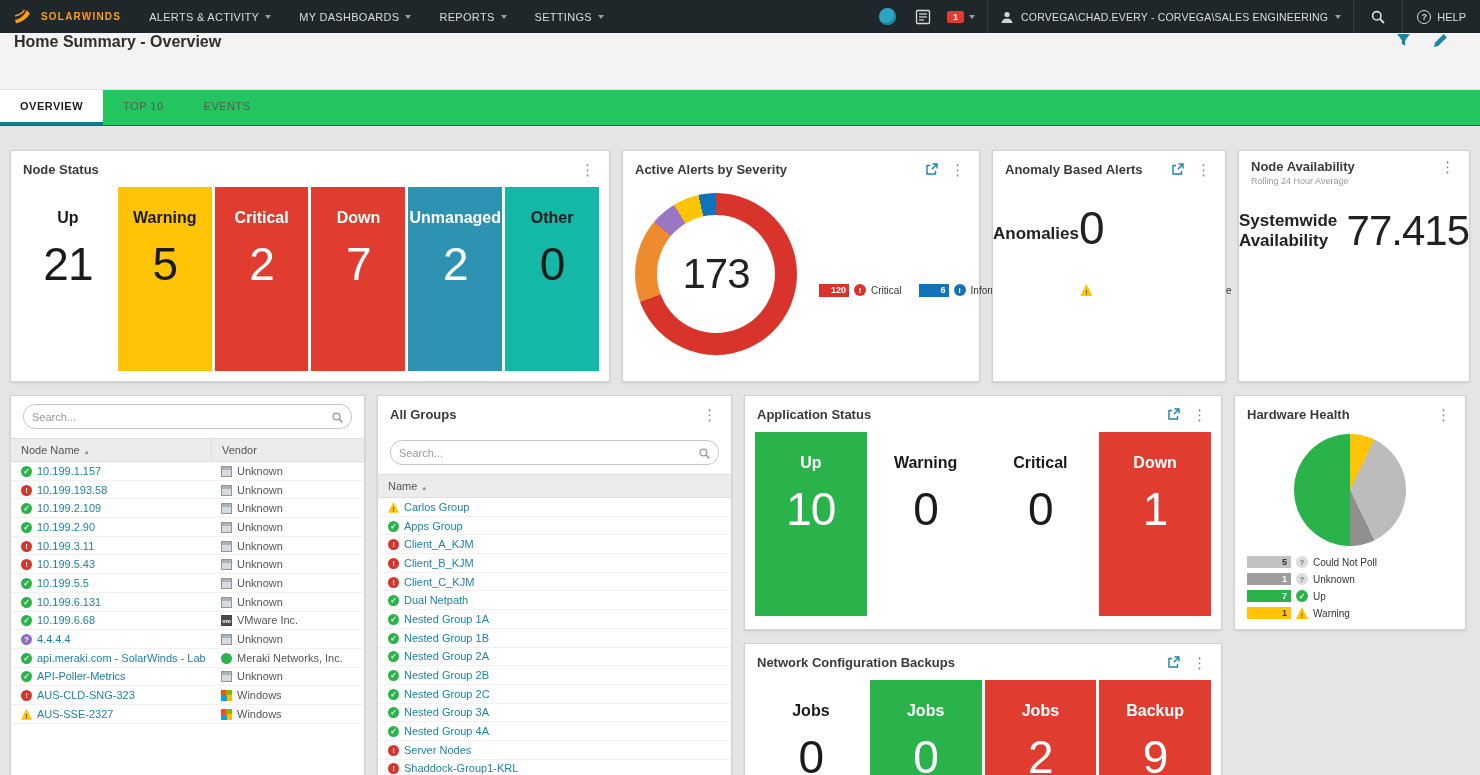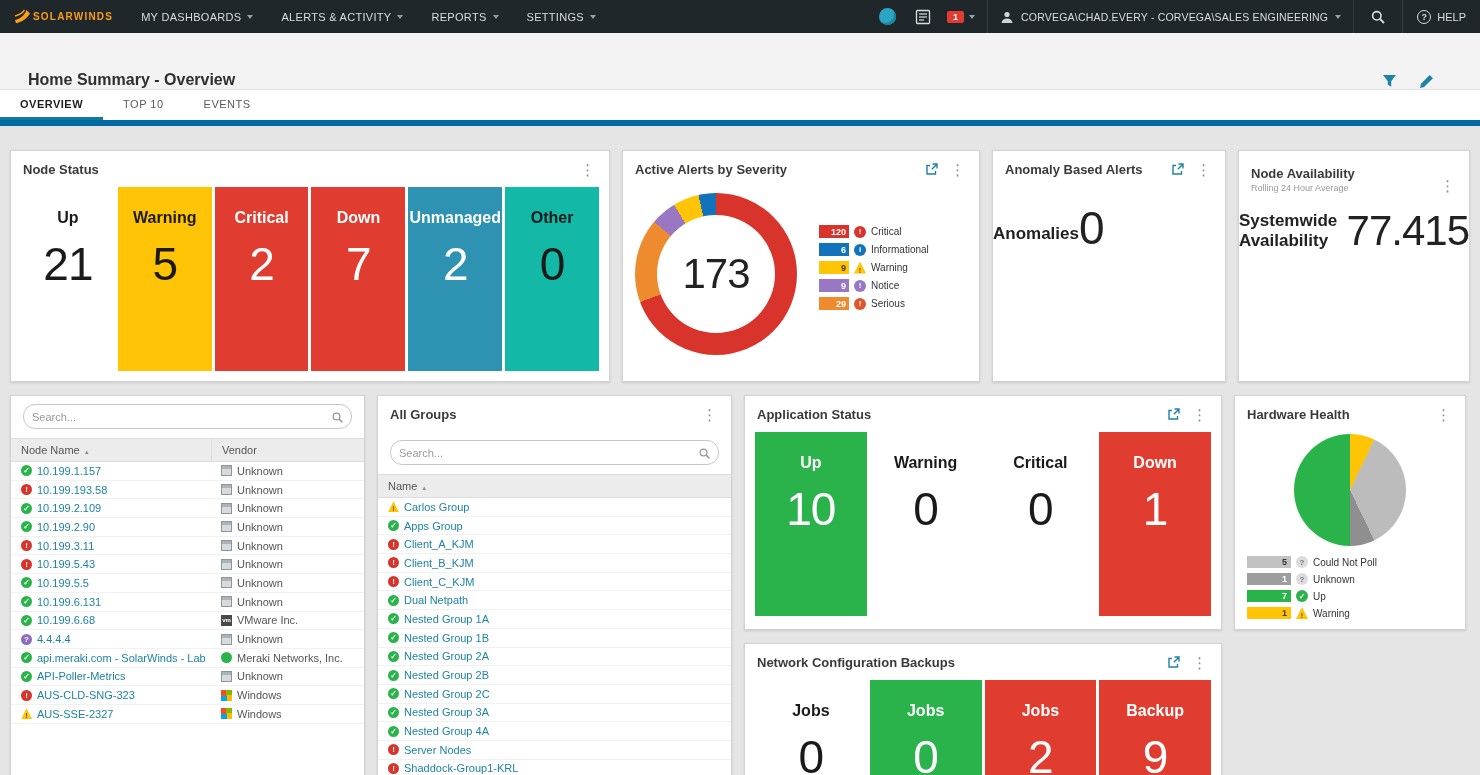--- a/index.html
+++ b/index.html
@@ -1,44 +1,44 @@
 <!DOCTYPE html>
 <html><head>
 <meta charset="utf-8">
 <style>
   *{margin:0;padding:0;box-sizing:border-box}
   html,body{width:1480px;height:775px;overflow:hidden;background:#e5e5e5;
     font-family:"Liberation Sans",sans-serif;color:#333}
 
   
   .topnav{height:33px;background:#20272b;display:flex;align-items:center;color:#d9dde0;font-size:11px}
-  .brand{display:flex;align-items:center;gap:2px;padding:0 14px;height:100%;cursor:pointer}
+  .brand{display:flex;align-items:center;gap:10px;padding:0 14px;height:100%;cursor:pointer}
   .brand-text{color:#f99d1c;font-weight:bold;letter-spacing:1.2px;font-size:10px}
   .nav-menus{display:flex;height:100%}
   .nav-item{padding:0 14px;height:33px;display:flex;align-items:center;gap:6px;cursor:pointer;letter-spacing:.3px;white-space:nowrap}
   .caret{width:0;height:0;border-left:3.5px solid transparent;border-right:3.5px solid transparent;border-top:4px solid #97a0a6;display:inline-block}
   .nav-right{margin-left:auto;display:flex;align-items:center;height:100%}
   .nav-icon{padding:0 9px;height:100%;display:flex;align-items:center;cursor:pointer;position:relative}
   .assist-circle{width:17px;height:17px;border-radius:50%;background:#2aa6c4;box-shadow:inset -2px -2px 0 #1d869f}
   .notif{padding:0 12px 0 6px}
   .badge{background:#e03c31;color:#fff;font-size:9px;font-weight:bold;padding:1px 6px;border-radius:2px;margin-right:5px}
   .account{display:flex;align-items:center;gap:7px;padding:0 12px;height:100%;border-left:1px solid #343d42;cursor:pointer;font-size:10.5px;letter-spacing:.2px;white-space:nowrap}
   .navdiv{border-left:1px solid #343d42;height:100%}
   .help{display:flex;align-items:center;gap:6px;padding:0 14px;height:100%;border-left:1px solid #343d42;cursor:pointer;font-size:11px}
   .help-circle{width:14px;height:14px;border-radius:50%;border:1.5px solid #d9dde0;display:inline-flex;align-items:center;justify-content:center;font-size:9px;font-weight:bold}
   .help-circle::before{content:"?"}
 
   
-  .page-header{height:57px;background:#f3f3f3;display:flex;align-items:flex-end;padding:0 28px;border-bottom:1px solid #e3e3e3}
+  .page-header{height:57px;background:#f3f3f3;display:flex;align-items:flex-start;padding:0 14px;border-bottom:1px solid #e3e3e3}
   .page-title{font-size:16px;font-weight:bold;color:#2f2f2f}
   .header-actions{margin-left:auto;display:flex;align-items:center;gap:22px;padding-right:18px}
   .hicon{cursor:pointer;display:flex}
 
   
-  .tabs{height:36px;background:#ffffff;border-bottom:6px solid #0369a1;display:flex}
+  .tabs{height:36px;background:#22c55e;border-bottom:1px solid #0369a1;display:flex}
   .tab{padding:0 20px;display:flex;align-items:center;font-size:11px;color:#5a5a5a;cursor:pointer;letter-spacing:.5px;border-bottom:3px solid transparent}
   .tab.active{color:#1d1d1d;font-weight:bold;background:#fff;border-bottom-color:#0e7c96}
 
   
   .content{padding:24px 10px 0;display:flex;flex-direction:column;gap:13px}
   .row{display:flex;gap:12px;align-items:flex-start}
   .widget{background:#fff;border:1px solid #d2d2d2;box-shadow:0 1px 2px rgba(0,0,0,.12)}
   .w-head{height:36px;display:flex;align-items:center;padding:0 12px;gap:10px}
   .w-title{font-size:13px;font-weight:bold;color:#3a3a3a;flex:1;white-space:nowrap}
   .kebab{color:#8a8a8a;font-size:15px;cursor:pointer;padding:0 2px;line-height:1}
@@ -61,56 +61,56 @@
   .tile{flex:1;height:184px;display:flex;flex-direction:column;align-items:center;cursor:pointer}
   .tile-label{font-size:16px;font-weight:bold;margin-top:22px}
   .tile-value{font-size:46px;margin-top:10px;letter-spacing:-1px}
 
   
   .alerts-body{display:flex;padding:6px 12px 0}
   .donut-wrap{position:relative;width:162px;height:162px;flex:none}
   .donut{width:162px;height:162px;border-radius:50%}
   .donut-hole{position:absolute;inset:22px;background:#fff;border-radius:50%;display:flex;align-items:center;justify-content:center}
   .donut-total{font-size:42px;color:#222;letter-spacing:-1px}
-  .legend{margin:32px 0 0 22px;display:flex;flex-direction:column;gap:5px}
+  .legend{margin:32px 0 0 22px;display:flex;gap:17px}
   .legend-row{display:flex;align-items:center;gap:5px}
   .chip{min-width:30px;height:13px;display:inline-flex;align-items:center;justify-content:flex-end;padding:0 3px;font-size:9px;font-weight:bold;color:#fff}
   .legend-label{font-size:10px;color:#333;cursor:pointer;text-decoration:none}
   .sev-icon{width:12px;height:12px;border-radius:50%;color:#fff;font-size:8px;font-weight:bold;display:inline-flex;align-items:center;justify-content:center;flex:none}
   .sev-icon.critical{background:#d8342b}.sev-icon.critical::before{content:"!"}
   .sev-icon.serious{background:#e0562c}.sev-icon.serious::before{content:"!"}
   .sev-icon.info{background:#1273ba}.sev-icon.info::before{content:"i"}
   .sev-icon.notice{background:#9a77c2}.sev-icon.notice::before{content:"!"}
   .sev-icon.up{background:#2bb34b}.sev-icon.up::before{content:"\2713"}
   .sev-icon.question{background:#dcdcdc;color:#777}.sev-icon.question::before{content:"?"}
   .sev-icon.warning{border-radius:0;background:#fec405;clip-path:polygon(50% 0,100% 100%,0 100%);color:#6b5200;align-items:flex-end;font-size:7px}
   .sev-icon.warning::before{content:"!"}
 
   
   .metric{display:flex;align-items:center}
   .metric-label{font-size:17px;font-weight:bold;margin-top:26px;color:#222}
   .metric-value{font-size:46px;margin-top:14px;letter-spacing:-1px;color:#222}
-  .head-stacked{align-items:flex-end;padding-top:8px;height:42px}
+  .head-stacked{align-items:flex-start;padding-top:8px;height:42px}
   .head-text{flex:1}
   .w-subtitle{font-size:9px;color:#9a9a9a;margin-top:2px}
   .w-avail .metric-label{margin-top:14px}
   .w-avail .metric-value{font-size:42px}
 
   
   .search-wrap{padding:8px 12px 9px;position:relative}
   .search-input{width:100%;height:25px;border:1px solid #c7c7c7;border-radius:12px;font-size:11px;padding:0 26px 0 8px;color:#444;outline:none;font-family:"Liberation Sans",sans-serif}
   .search-input::placeholder{color:#9a9a9a}
   .search-icon{position:absolute;right:20px;top:14px}
   .t-head{display:flex;background:#ececec;border-top:1px solid #ddd;border-bottom:1px solid #ddd;height:24px;align-items:center;font-size:11px;color:#555}
   .t-col{padding-left:10px;display:flex;align-items:center;gap:4px}
   .col-name{width:200px}
   .col-vendor{flex:1;border-left:1px solid #dcdcdc;height:100%}
   .sort-arrow::before{content:"\25B2";font-size:6px;color:#8a8a8a}
   .t-row{display:flex;align-items:center;height:18.7px;border-bottom:1px solid #f1f1f1;font-size:11px}
-  .cell{display:flex;align-items:center;overflow:hidden;white-space:nowrap}
+  .cell{display:flex;align-items:flex-end;overflow:hidden;white-space:nowrap}
   .name-cell{width:200px;gap:5px;padding-left:10px}
   .groups .name-cell{width:100%}
   .vendor-cell{flex:1;gap:5px;padding-left:10px;color:#555}
   .link{color:#1f83a3;text-decoration:none;cursor:pointer;overflow:hidden;text-overflow:ellipsis}
   .st-icon{width:11px;height:11px;border-radius:50%;color:#fff;font-size:8px;font-weight:bold;display:inline-flex;align-items:center;justify-content:center;flex:none}
   .st-icon.up{background:#2bb34b}.st-icon.up::before{content:"\2713"}
   .st-icon.down{background:#d8342b}.st-icon.down::before{content:"!"}
   .st-icon.unknown{background:#8b6cc0}.st-icon.unknown::before{content:"?"}
   .st-icon.warning{border-radius:0;background:#fec405;clip-path:polygon(50% 0,100% 100%,0 100%);color:#6b5200;align-items:flex-end;font-size:7px}
   .st-icon.warning::before{content:"!"}
@@ -140,25 +140,25 @@
       <svg width="17" height="15" viewBox="0 0 17 15">
           <path d="M1 11 C6 10 11 6 12.5 1 L16 4.5 C13 9.5 8 13 2 14.2 Z" fill="#f99d1c"></path>
           <path d="M1 7 C5 6 8.5 4 10.5 1" stroke="#f99d1c" stroke-width="1.4" fill="none"></path>
         </svg>
     </span>
     <span class="brand-text">SOLARWINDS</span>
   </div>
   <div class="nav-menus">
 
   <div class="nav-item">
+        <span>ALERTS &amp; ACTIVITY</span>
+        <span class="caret"></span>
+      </div>
+      <div class="nav-item">
         <span>MY DASHBOARDS</span>
-        <span class="caret"></span>
-      </div>
-      <div class="nav-item">
-        <span>ALERTS &amp; ACTIVITY</span>
         <span class="caret"></span>
       </div>
       <div class="nav-item">
         <span>REPORTS</span>
         <span class="caret"></span>
       </div>
       <div class="nav-item">
         <span>SETTINGS</span>
         <span class="caret"></span>
       </div>

